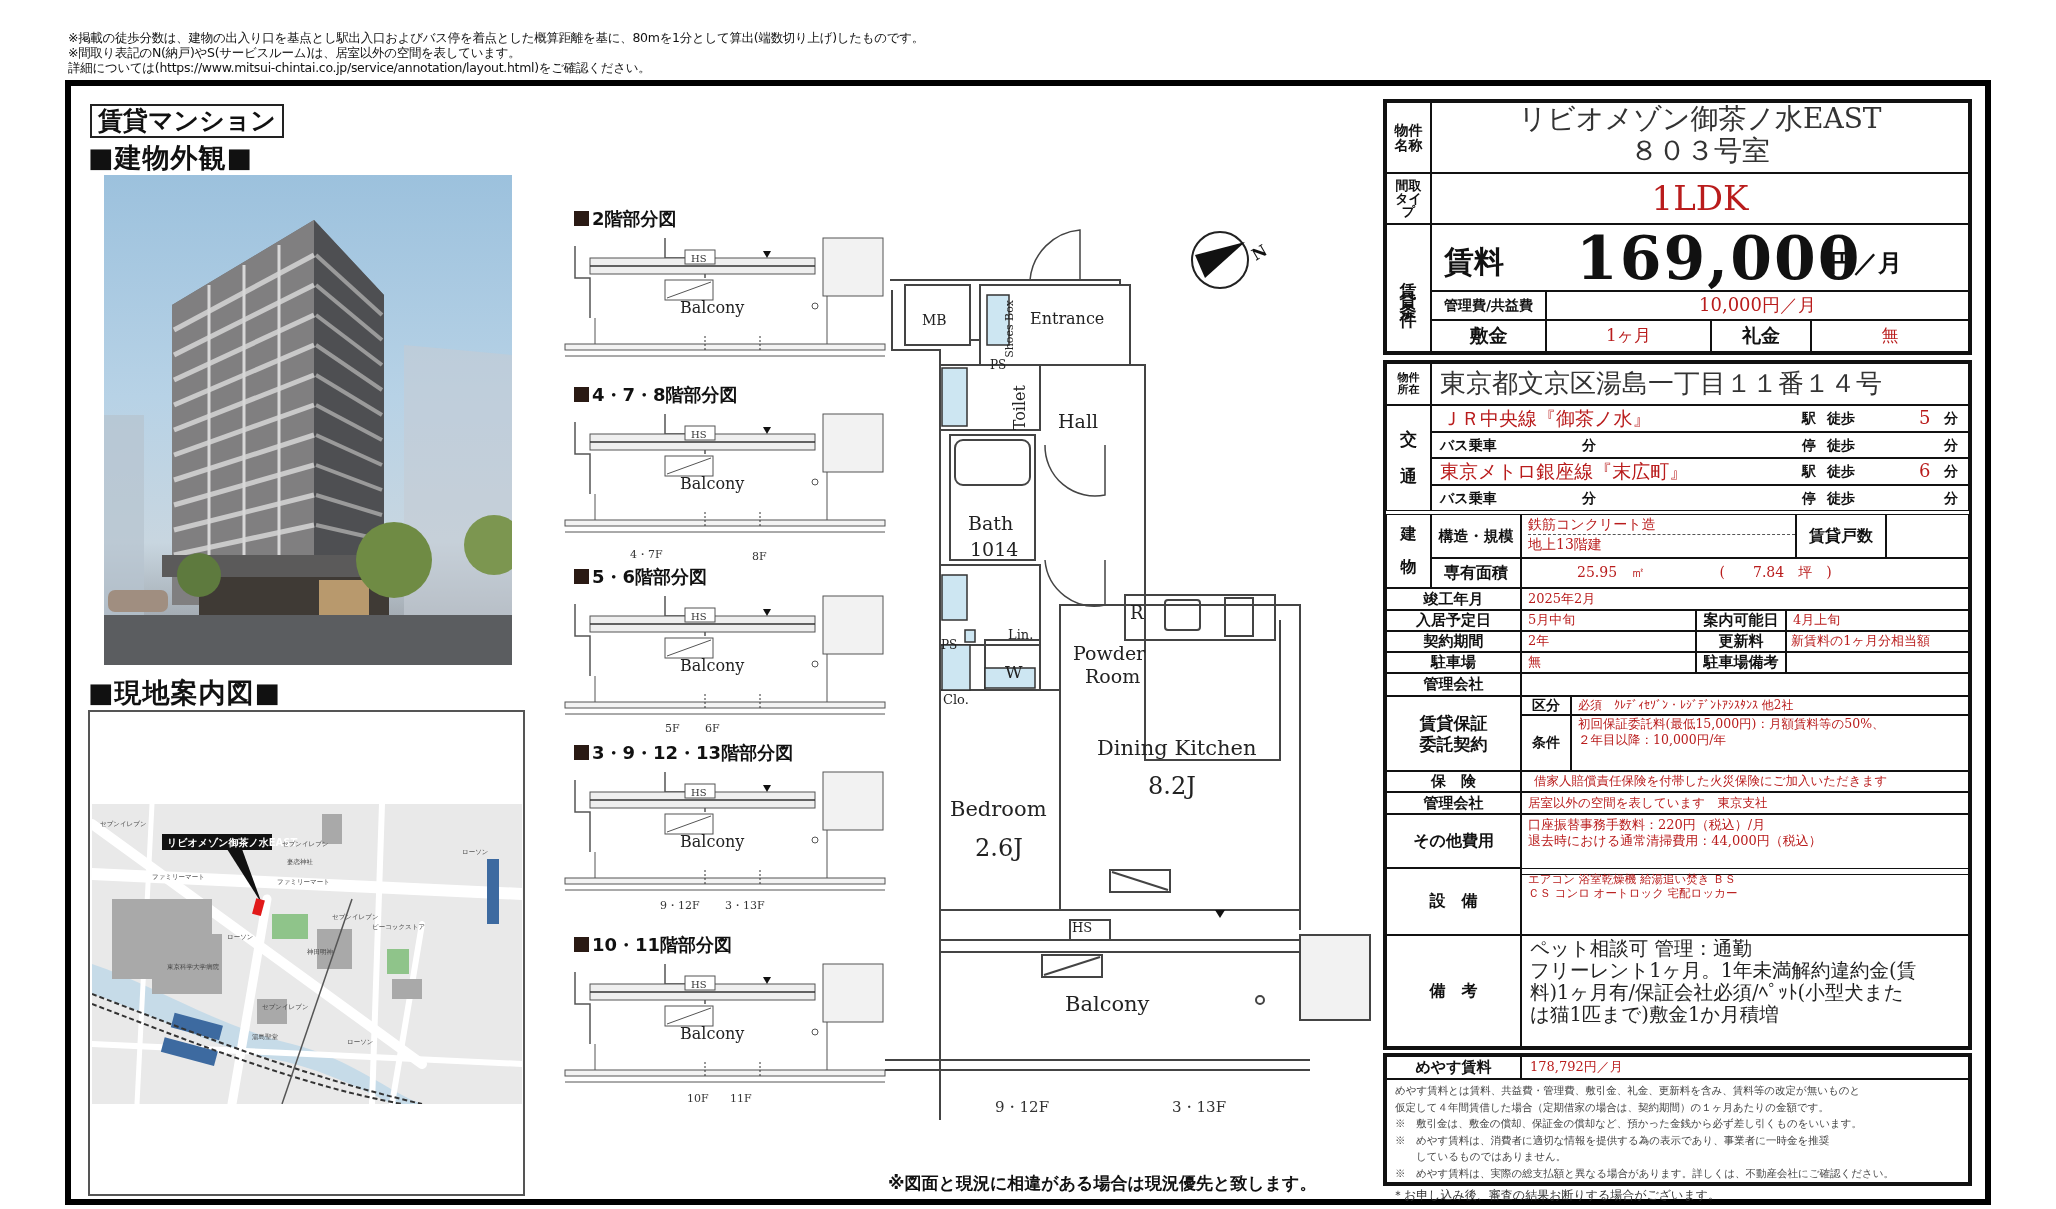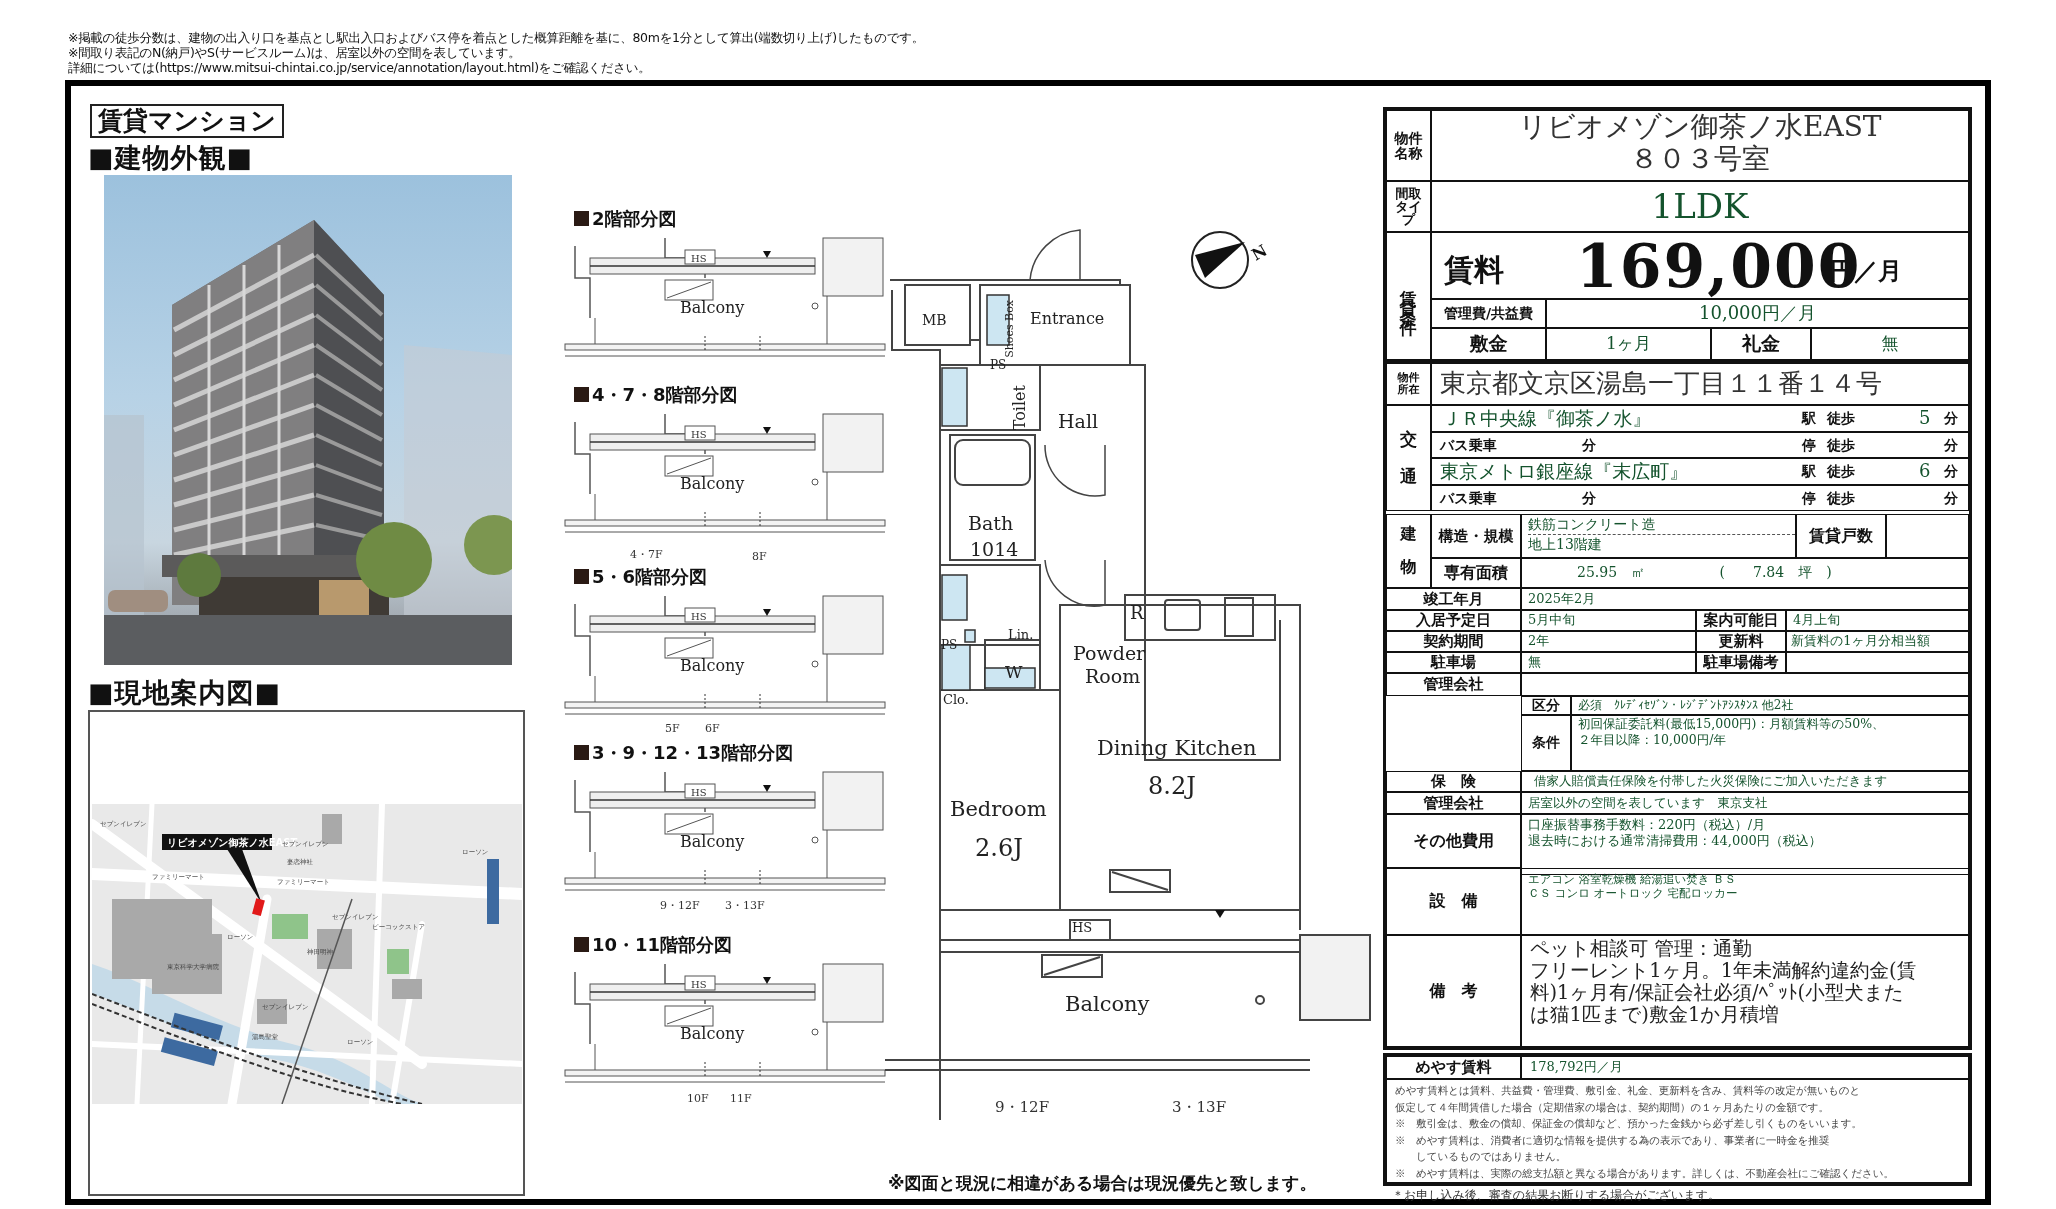--- a/index.html
+++ b/index.html
@@ -25,21 +25,21 @@
   
   .plan-title { font-size: 18px; font-weight: bold; line-height: 22px; }
   .plan-title::before { content: ""; display: inline-block; width: 15px; height: 15px; background: #2a1a14; margin-right: 3px; vertical-align: -1px; }
   .plan-label { font-family: "DejaVu Serif", serif; font-size: 16px; color: #222; }
   .floor-tag { font-family: "DejaVu Serif", serif; font-size: 11px; color: #333; }
 
   
   .tbl { left: 1383px; width: 589px; border: 3px solid #111; background: #fff; }
   .cell { position: absolute; border: 1.5px solid #111; overflow: hidden; }
   .hdr { font-weight: bold; display: flex; align-items: center; justify-content: center; text-align: center; }
-  .val { font-family: "DejaVu Serif", serif; color: #14532d; }
+  .val { font-family: "DejaVu Serif", serif; color: #b91c1c; }
   .small { font-size: 13px; }
 </style>
 </head>
 <body>
 
 <div class="abs top-notes">
   <div>※掲載の徒歩分数は、建物の出入り口を基点とし駅出入口およびバス停を着点とした概算距離を基に、80mを1分として算出(端数切り上げ)したものです。</div>
   <div>※間取り表記のN(納戸)やS(サービスルーム)は、居室以外の空間を表しています。</div>
   <div>詳細については(https://www.mitsui-chintai.co.jp/service/annotation/layout.html)をご確認ください。</div>
 </div>
@@ -308,21 +308,21 @@
 <div class="abs plan-label" style="left:1097px;top:736px;font-size:21px;">Dining Kitchen</div>
 <div class="abs plan-label" style="left:1148px;top:772px;font-size:24px;">8.2J</div>
 <div class="abs plan-label" style="left:950px;top:797px;font-size:21px;">Bedroom</div>
 <div class="abs plan-label" style="left:975px;top:834px;font-size:24px;">2.6J</div>
 <div class="abs plan-label" style="left:1072px;top:920px;font-size:13px;">HS</div>
 <div class="abs plan-label" style="left:1065px;top:992px;font-size:21px;">Balcony</div>
 <div class="abs floor-tag" style="left:995px;top:1098px;font-size:15px;">9・12F</div>
 <div class="abs floor-tag" style="left:1172px;top:1098px;font-size:15px;">3・13F</div>
 <div class="abs" style="left:888px;top:1172px;font-size:17px;font-weight:bold;">※図面と現況に相違がある場合は現況優先と致します。</div>
 
-<div class="abs tbl" style="top:107px;height:256px;">
+<div class="abs tbl" style="top:99px;height:256px;">
   <div class="cell hdr" style="left:0;top:0;width:45px;height:71px;font-size:14px;line-height:15px;">
       <span style="width:30px;display:block;">物件名称</span>
     </div>
   <div class="cell val" style="left:45px;top:0;width:538px;height:71px;text-align:center;font-size:28px;line-height:32px;color:#333;">
     <div>リビオメゾン御茶ノ水EAST</div>
     <div>８０３号室</div>
   </div>
   <div class="cell hdr" style="left:0;top:71px;width:45px;height:51px;font-size:13px;line-height:13px;">
       <span style="width:30px;display:block;">間取タイプ</span>
     </div>
@@ -412,20 +412,24 @@
   <div class="cell val small" style="left:400px;top:268px;width:183px;height:21px;padding-left:4px;line-height:18px;">新賃料の1ヶ月分相当額</div>
 
   <div class="cell hdr" style="left:0;top:289px;width:135px;height:21px;font-size:15px;">駐車場</div>
   <div class="cell val small" style="left:135px;top:289px;width:175px;height:21px;padding-left:6px;line-height:18px;">無</div>
   <div class="cell hdr" style="left:310px;top:289px;width:90px;height:21px;font-size:15px;">駐車場備考</div>
   <div class="cell val small" style="left:400px;top:289px;width:183px;height:21px;"></div>
 
   <div class="cell hdr" style="left:0;top:310px;width:135px;height:23px;font-size:15px;">管理会社</div>
   <div class="cell val small" style="left:135px;top:310px;width:448px;height:23px;"></div>
 
+  <div class="cell hdr" style="left:0;top:333px;width:135px;height:75px;font-size:17px;flex-direction:column;line-height:21px;">
+    <span>賃貸保証</span>
+      <span>委託契約</span>
+  </div>
   <div class="cell hdr" style="left:135px;top:333px;width:50px;height:19px;font-size:14px;">区分</div>
   <div class="cell val" style="left:185px;top:333px;width:398px;height:19px;font-size:12px;line-height:16px;padding-left:6px;">必須　ｸﾚﾃﾞｨｾｿﾞﾝ・ﾚｼﾞﾃﾞﾝﾄｱｼｽﾀﾝｽ 他2社</div>
   <div class="cell hdr" style="left:135px;top:352px;width:50px;height:56px;font-size:14px;">条件</div>
   <div class="cell val" style="left:185px;top:352px;width:398px;height:56px;font-size:12.5px;line-height:16px;padding-left:6px;">
     <div>初回保証委託料(最低15,000円)：月額賃料等の50%、</div>
       <div>２年目以降：10,000円/年</div>
   </div>
 
   <div class="cell hdr" style="left:0;top:408px;width:135px;height:21px;font-size:15px;">保　険</div>
   <div class="cell val" style="left:135px;top:408px;width:448px;height:21px;font-size:12.5px;line-height:18px;padding-left:12px;">借家人賠償責任保険を付帯した火災保険にご加入いただきます</div>

